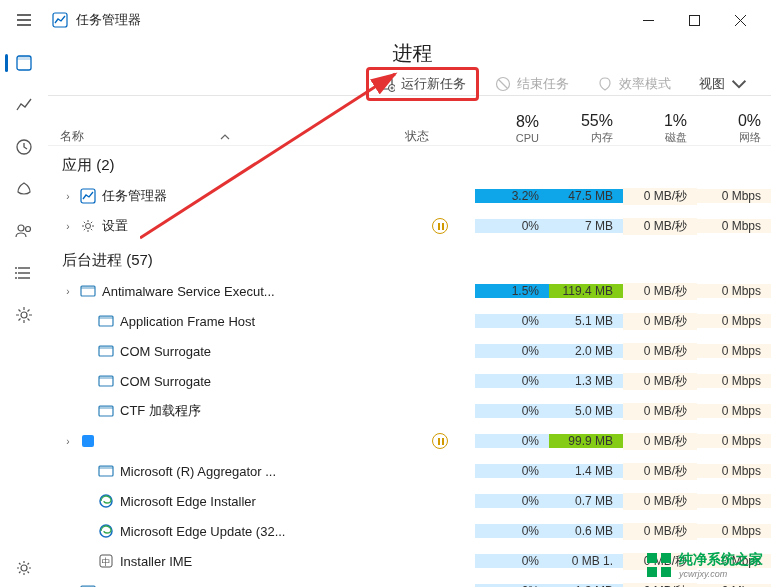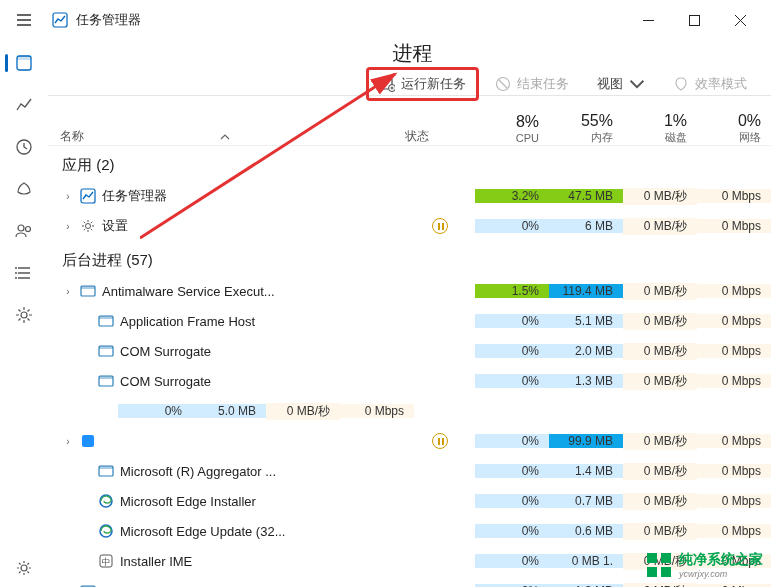--- a/index.html
+++ b/index.html
@@ -43,22 +43,22 @@
 .group-header { padding: 10px 14px 6px; font-size: 15px; color: #222; }
 .row { display: flex; align-items: center; height: 30px; font-size: 13px; }
 .row .cell-name { flex: 1; display: flex; align-items: center; gap: 6px; padding-left: 14px; color: #222; white-space: nowrap; overflow: hidden; text-overflow: ellipsis; }
 .row .cell-status { width: 70px; display: flex; align-items: center; justify-content: center; }
 .row .cell { width: 74px; text-align: right; padding-right: 10px; font-size: 12px; color: #333; }
 .expand { width: 12px; display: inline-flex; justify-content: center; color: #666; font-size: 10px; }
 .proc-icon { width: 16px; height: 16px; display: inline-flex; align-items: center; justify-content: center; }
 
 .hl-low { background: #fdf6e9; }
 .hl-blue1 { background: #d2ecff; }
-.hl-blue2 { background: #84cc16; }
-.hl-blue3 { background: #0ea5e9; }
+.hl-blue2 { background: #0ea5e9; }
+.hl-blue3 { background: #84cc16; }
 
 .pause-icon { width: 16px; height: 16px; border: 1.5px solid #d19a00; border-radius: 50%; display: flex; align-items: center; justify-content: center; }
 .pause-icon::before { content: ''; width: 2px; height: 7px; background: #d19a00; box-shadow: 4px 0 0 #d19a00; margin-left: -2px; }
 
 .watermark { position: absolute; right: 8px; bottom: 8px; display: flex; align-items: center; gap: 6px; font-size: 14px; font-weight: bold; color: #00a651; z-index: 60; }
 .watermark .sub { font-size: 9px; color: #888; font-weight: normal; display: block; font-style: italic; }
 .watermark-icon { width: 28px; height: 28px; }
 
 svg.arrow { position: absolute; top: 70px; left: 140px; width: 270px; height: 170px; z-index: 40; pointer-events: none; }
 </style>
@@ -164,31 +164,31 @@
             </svg>
           <span>运行新任务</span>
         </div>
         <div class="action-btn disabled">
           <svg viewBox="0 0 16 16">
               <circle cx="8" cy="8" r="6.5" fill="none" stroke="#bbb" stroke-width="1.2"></circle>
               <path d="M3.5 3.5l9 9" stroke="#bbb" stroke-width="1.2"></path>
             </svg>
           <span>结束任务</span>
         </div>
+        <div class="action-btn disabled">
+          <svg viewBox="0 0 16 16">
+              <path d="M8 2c3 0 5 2 5 5 0 4-5 7-5 7s-5-3-5-7c0-3 2-5 5-5z" fill="none" stroke="#bbb" stroke-width="1.2"></path>
+            </svg>
+          <span>效率模式</span>
+        </div>
         <div class="action-btn">
           <span>视图</span>
           <svg width="10" height="10" viewBox="0 0 10 10">
               <path d="M1 3l4 4 4-4" fill="none" stroke="#555" stroke-width="1.2"></path>
             </svg>
-        </div>
-        <div class="action-btn disabled">
-          <svg viewBox="0 0 16 16">
-              <path d="M8 2c3 0 5 2 5 5 0 4-5 7-5 7s-5-3-5-7c0-3 2-5 5-5z" fill="none" stroke="#bbb" stroke-width="1.2"></path>
-            </svg>
-          <span>效率模式</span>
         </div>
       </div>
     </div>
 
     <div class="col-header">
       <div class="col-name">
         <span>名称</span>
         <svg class="sort-chevron" width="10" height="10" viewBox="0 0 10 10">
             <path d="M1 7l4-4 4 4" fill="none" stroke="#666" stroke-width="1.2"></path>
           </svg>
@@ -227,21 +227,21 @@
                 <circle cx="8" cy="8" r="2.5" fill="none" stroke="#555"></circle>
                 <path d="M8 2v2M8 12v2M2 8h2M12 8h2M3.8 3.8l1.4 1.4M10.8 10.8l1.4 1.4M12.2 3.8l-1.4 1.4M5.2 10.8l-1.4 1.4" stroke="#555"></path>
               </svg>
             </span>
             <span>设置</span>
           </div>
           <div class="cell-status">
             <span class="pause-icon"></span>
           </div>
           <div class="cell hl-blue1">0%</div>
-          <div class="cell hl-blue1">6 MB</div>
+          <div class="cell hl-blue1">7 MB</div>
           <div class="cell hl-low">0 MB/秒</div>
           <div class="cell hl-low">0 Mbps</div>
         </div>
         <div class="group-header">后台进程 (57)</div>
         <div class="row">
           <div class="cell-name" style="padding-left:14px">
             <span class="expand">›</span>
             <span class="proc-icon">
               <svg width="16" height="16" viewBox="0 0 16 16">
                 <rect x="1" y="3" width="14" height="10" rx="1" fill="none" stroke="#2a7fb8" stroke-width="1.2"></rect>
@@ -301,20 +301,30 @@
             </span>
             <span>COM Surrogate</span>
           </div>
           <div class="cell-status"></div>
           <div class="cell hl-blue1">0%</div>
           <div class="cell hl-blue1">1.3 MB</div>
           <div class="cell hl-low">0 MB/秒</div>
           <div class="cell hl-low">0 Mbps</div>
         </div>
         <div class="row">
+          <div class="cell-name" style="padding-left:32px">
+            <span class="expand"></span>
+            <span class="proc-icon">
+              <svg width="16" height="16" viewBox="0 0 16 16">
+                <rect x="1" y="3" width="14" height="10" rx="1" fill="none" stroke="#2a7fb8" stroke-width="1.2"></rect>
+                <rect x="1" y="3" width="14" height="3" fill="#2a7fb8" opacity="0.4"></rect>
+              </svg>
+            </span>
+            <span>CTF 加载程序</span>
+          </div>
           <div class="cell-status"></div>
           <div class="cell hl-blue1">0%</div>
           <div class="cell hl-blue1">5.0 MB</div>
           <div class="cell hl-low">0 MB/秒</div>
           <div class="cell hl-low">0 Mbps</div>
         </div>
         <div class="row">
           <div class="cell-name" style="padding-left:14px">
             <span class="expand">›</span>
             <span class="proc-icon">

